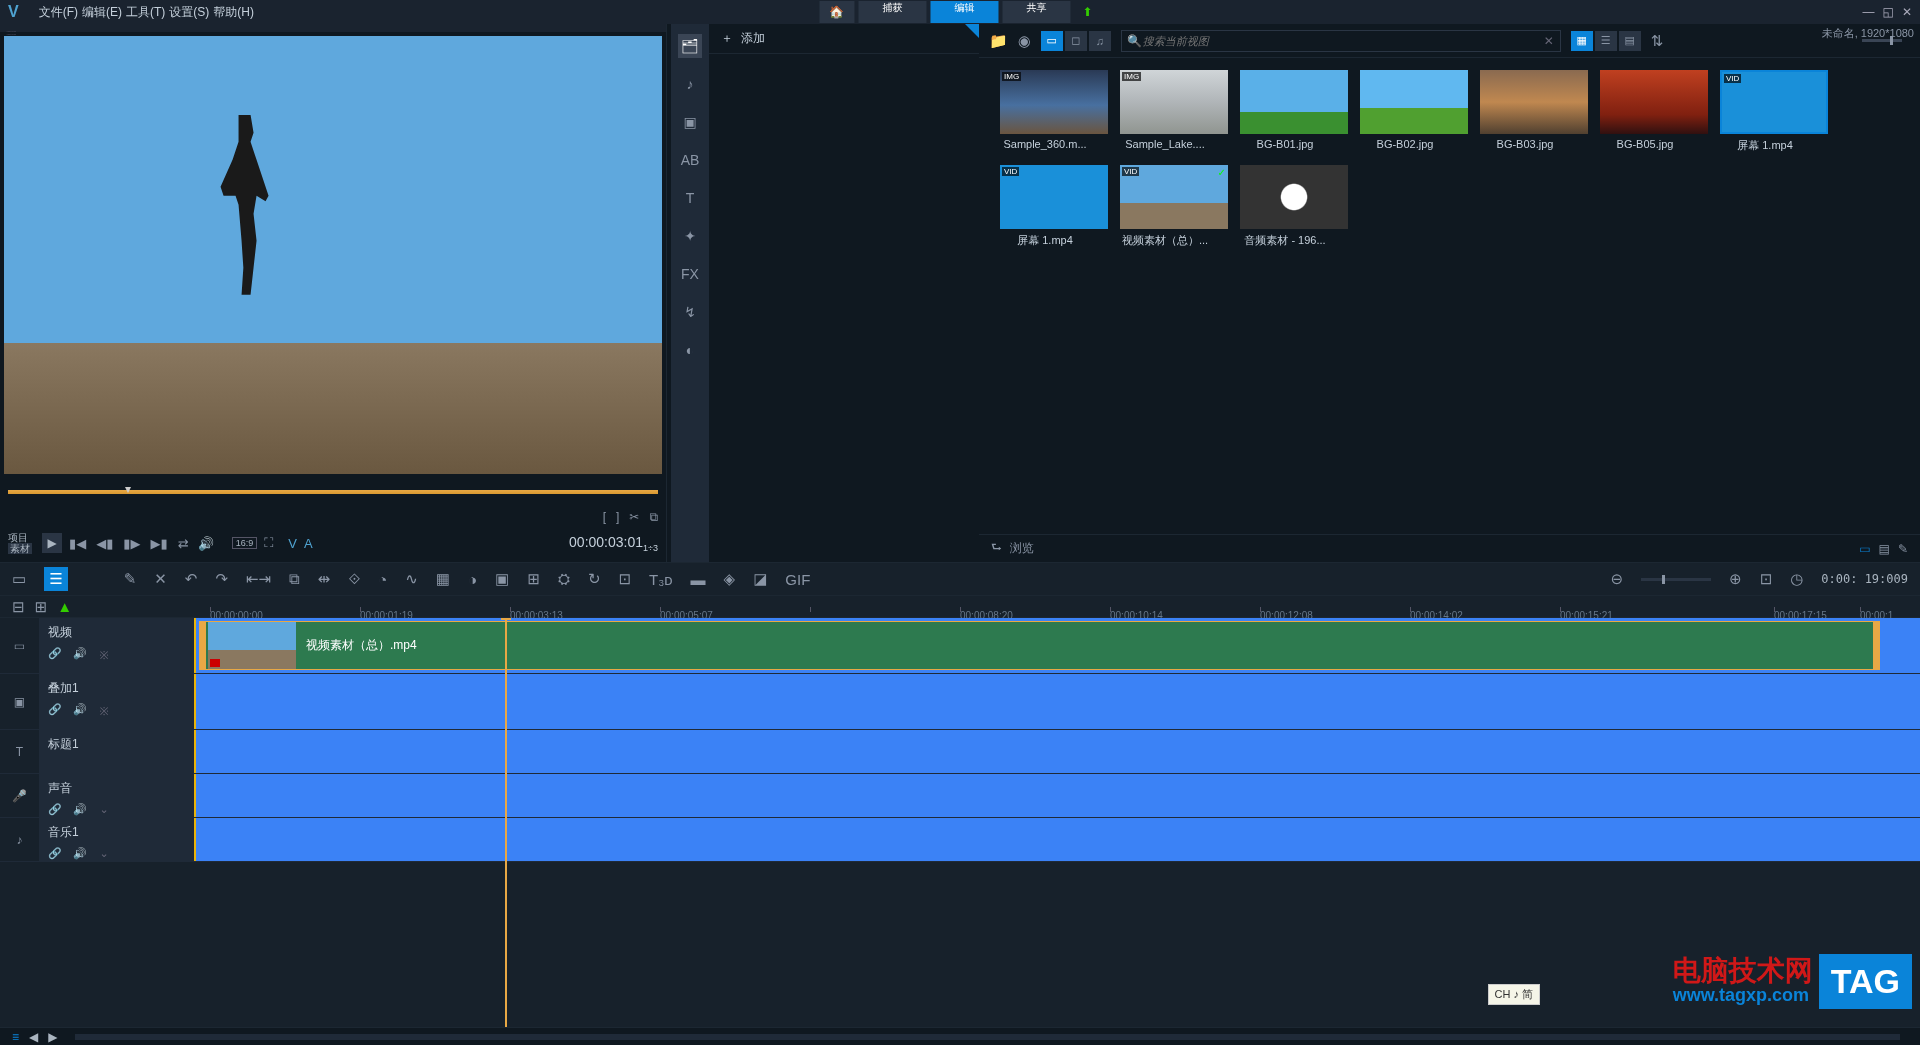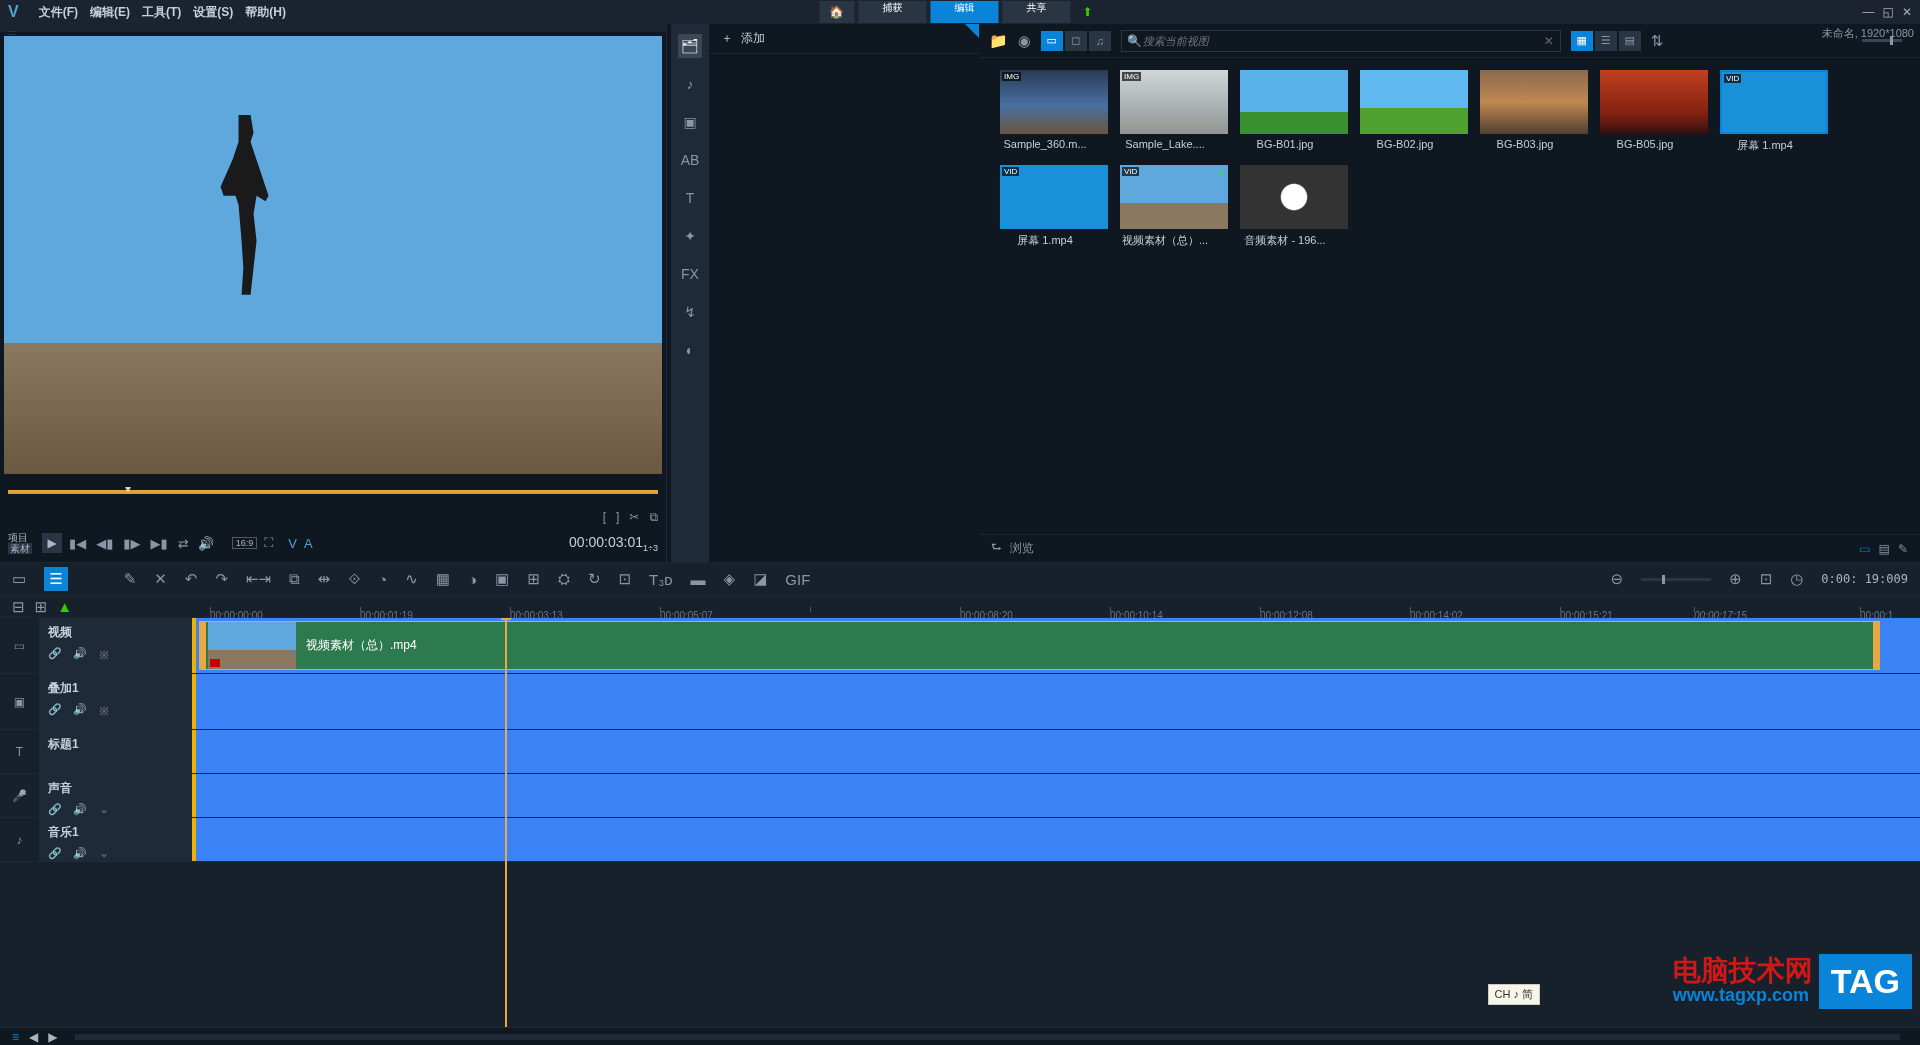--- a/index.html
+++ b/index.html
@@ -1,19 +1,19 @@
 <!DOCTYPE html>
 <html><head>
 <meta charset="utf-8">
 <style>
 * { margin: 0; padding: 0; box-sizing: border-box; font-family: "Microsoft YaHei", sans-serif; }
 body { background: #0f1820; color: #aab5c0; font-size: 12px; overflow: hidden; width: 1920px; height: 1045px; }
 .app { display: flex; flex-direction: column; height: 1045px; }
 .title-bar { height: 24px; background: #1a232f; display: flex; align-items: center; padding: 0 8px; position: relative; }
-.menu-bar { flex: 1; display: flex; gap: 12px; padding-left: 8px; font-weight: bold; }
+.menu-bar { flex: 1; display: flex; gap: 4px; padding-left: 8px; }
 .menu-item { color: #c5d0db; cursor: pointer; }
 .logo { color: #4fa3d1; font-weight: bold; font-size: 16px; margin-right: 12px; }
 .main-tabs { position: absolute; left: 50%; transform: translateX(-50%); display: flex; gap: 4px; }
 .main-tab { padding: 0 24px; background: #2a3544; color: #fff; font-size: 10px; cursor: pointer; }
 .main-tab.active { background: #0a84d9; }
 .home-icon { padding: 4px 10px; background: #2a3544; }
 .win-controls { position: absolute; right: 8px; display: flex; gap: 8px; color: #aab; }
 .win-controls span { cursor: pointer; }
 .status-right { position: absolute; right: 6px; top: 26px; color: #8a95a5; font-size: 11px; }
 .upper { display: flex; height: 538px; }
@@ -73,21 +73,21 @@
 .zoom-slider { width: 70px; height: 3px; background: #2a3544; position: relative; }
 .zoom-slider::after { content: ''; position: absolute; left: 30%; top: -3px; width: 3px; height: 9px; background: #8a95a5; }
 .ruler-bar { height: 22px; background: #17212b; display: flex; align-items: center; position: relative; border-bottom: 1px solid #1c2732; }
 .ruler-left { width: 196px; display: flex; align-items: center; gap: 10px; padding-left: 12px; }
 .ruler-ticks { flex: 1; position: relative; font-size: 10px; color: #667788; }
 .tick { position: absolute; top: 3px; margin-left: 14px; }
 .tick::before { content: ''; position: absolute; left: 0; top: -3px; width: 1px; height: 5px; background: #556; }
 .timeline { flex: 1; background: #17212b; position: relative; overflow: hidden; }
 .track { height: 56px; border-bottom: 1px solid #1f2a38; display: flex; }
 .track-header { width: 40px; background: #17212b; display: flex; align-items: center; justify-content: center; color: #8a95a5; border-right: 1px solid #1f2a38; }
-.track-label { width: 156px; background: #1f2a38; padding: 6px 8px; border-right: 4px solid #eab308; font-weight: bold; }
+.track-label { width: 156px; background: #1f2a38; padding: 6px 8px; border-right: 2px solid #eab308; }
 .track-label-name { font-size: 12px; color: #c5d0db; }
 .track-label-icons { display: flex; gap: 12px; margin-top: 6px; color: #667; font-size: 11px; }
 .track-content { flex: 1; position: relative; background: #3b82f6; }
 .clip { position: absolute; top: 3px; bottom: 3px; left: 3px; right: 40px; background: #2d7a4f; border: 1px solid #e8a845; display: flex; align-items: center; }
 .clip-edge { width: 6px; height: 100%; background: #e8a845; }
 .clip-thumb { width: 88px; height: 100%; background: linear-gradient(#5fa8dd 0%, #5fa8dd 60%, #8a7860 60%); margin-left: 2px; position: relative; }
 .clip-thumb::before { content:''; position:absolute; bottom:2px; left:2px; width:10px; height:8px; background:#c00; }
 .clip-name { margin-left: 10px; color: #fff; font-size: 12px; }
 .playhead { position: absolute; left: 505px; top: 0; bottom: 0; width: 2px; background: #e8a845; z-index: 5; }
 .playhead::before { content: ''; position: absolute; top: -6px; left: -4px; width: 10px; height: 8px; background: #e8a845; }
@@ -319,21 +319,21 @@
         <span class="tick" style="left: 0px;">00:00:00:00</span>
         <span class="tick" style="left: 150px;">00:00:01:19</span>
         <span class="tick" style="left: 300px;">00:00:03:13</span>
         <span class="tick" style="left: 450px;">00:00:05:07</span>
         <span class="tick" style="left: 600px;"></span>
         <span class="tick" style="left: 750px;">00:00:08:20</span>
         <span class="tick" style="left: 900px;">00:00:10:14</span>
         <span class="tick" style="left: 1050px;">00:00:12:08</span>
         <span class="tick" style="left: 1200px;">00:00:14:02</span>
         <span class="tick" style="left: 1350px;">00:00:15:21</span>
-        <span class="tick" style="left: 1484px; font-style: italic;">00:00:17:15</span>
+        <span class="tick" style="left: 1564px;">00:00:17:15</span>
         <span class="tick" style="left: 1650px;">00:00:1</span>
       </div>
   </div>
 
   <div class="timeline">
     <div class="playhead"></div>
     <div class="arrow-annot">↘</div>
     <div class="cursor-annot">↖</div>
 
     <div class="track">

